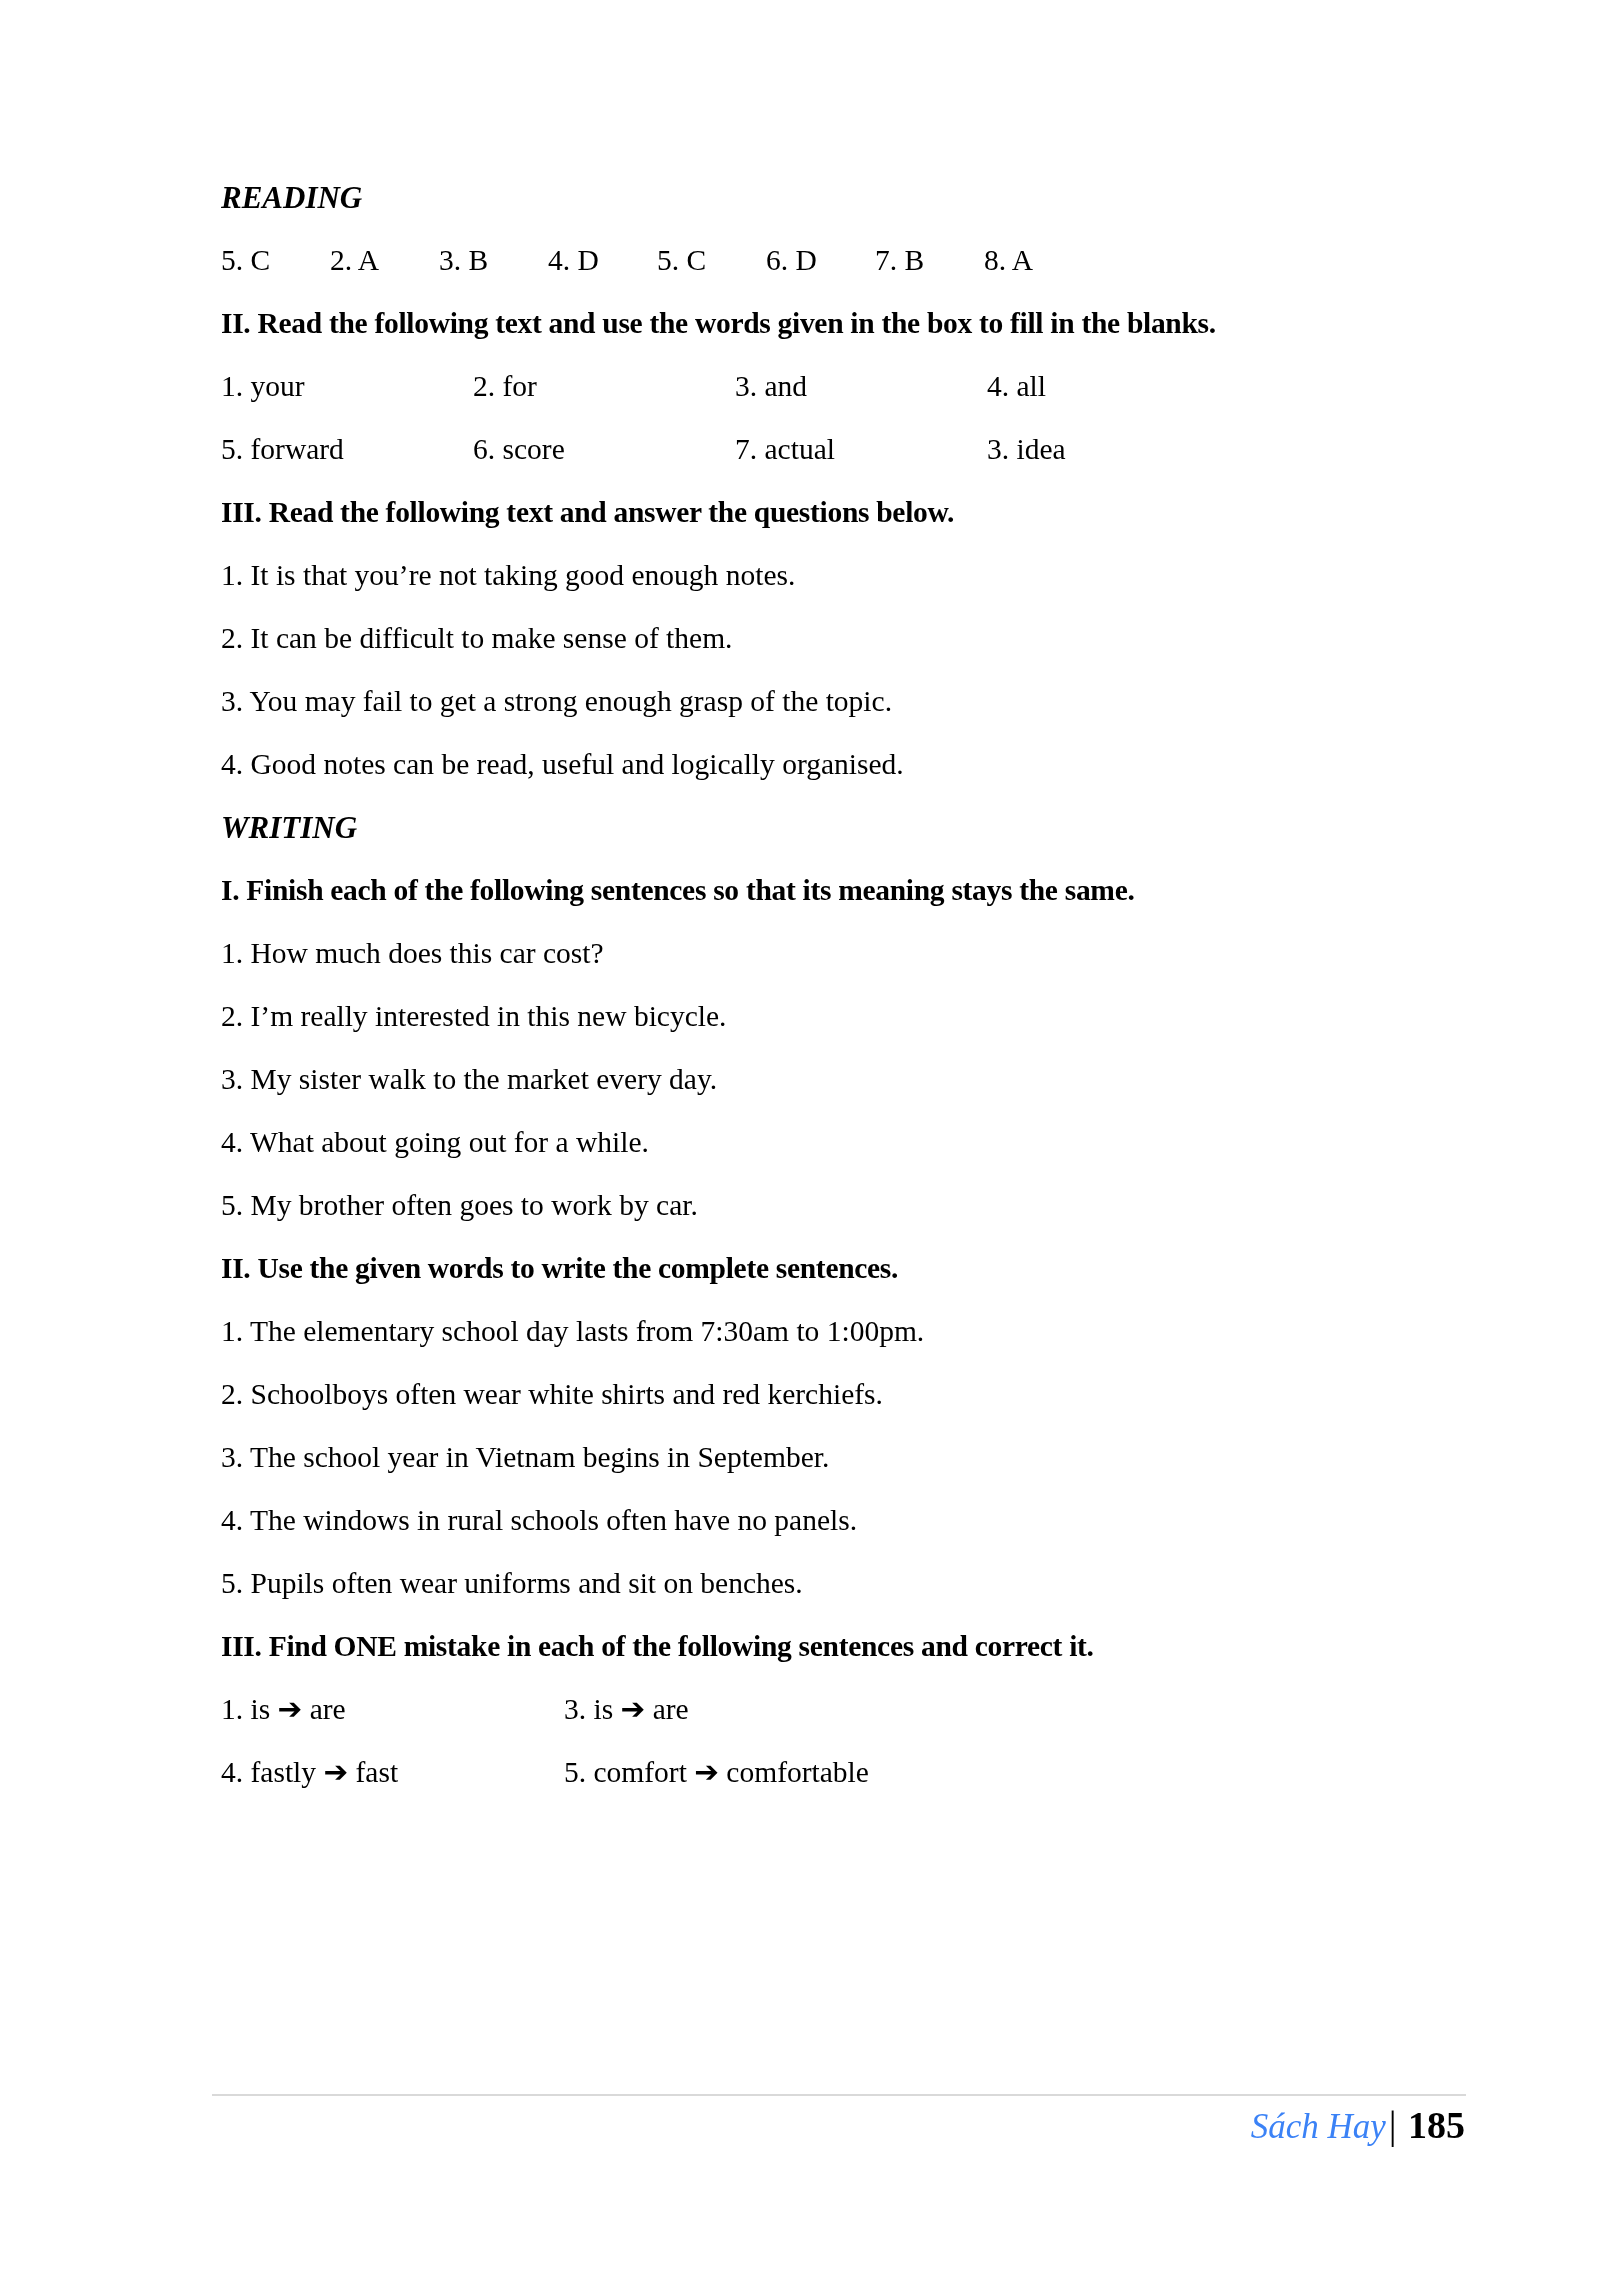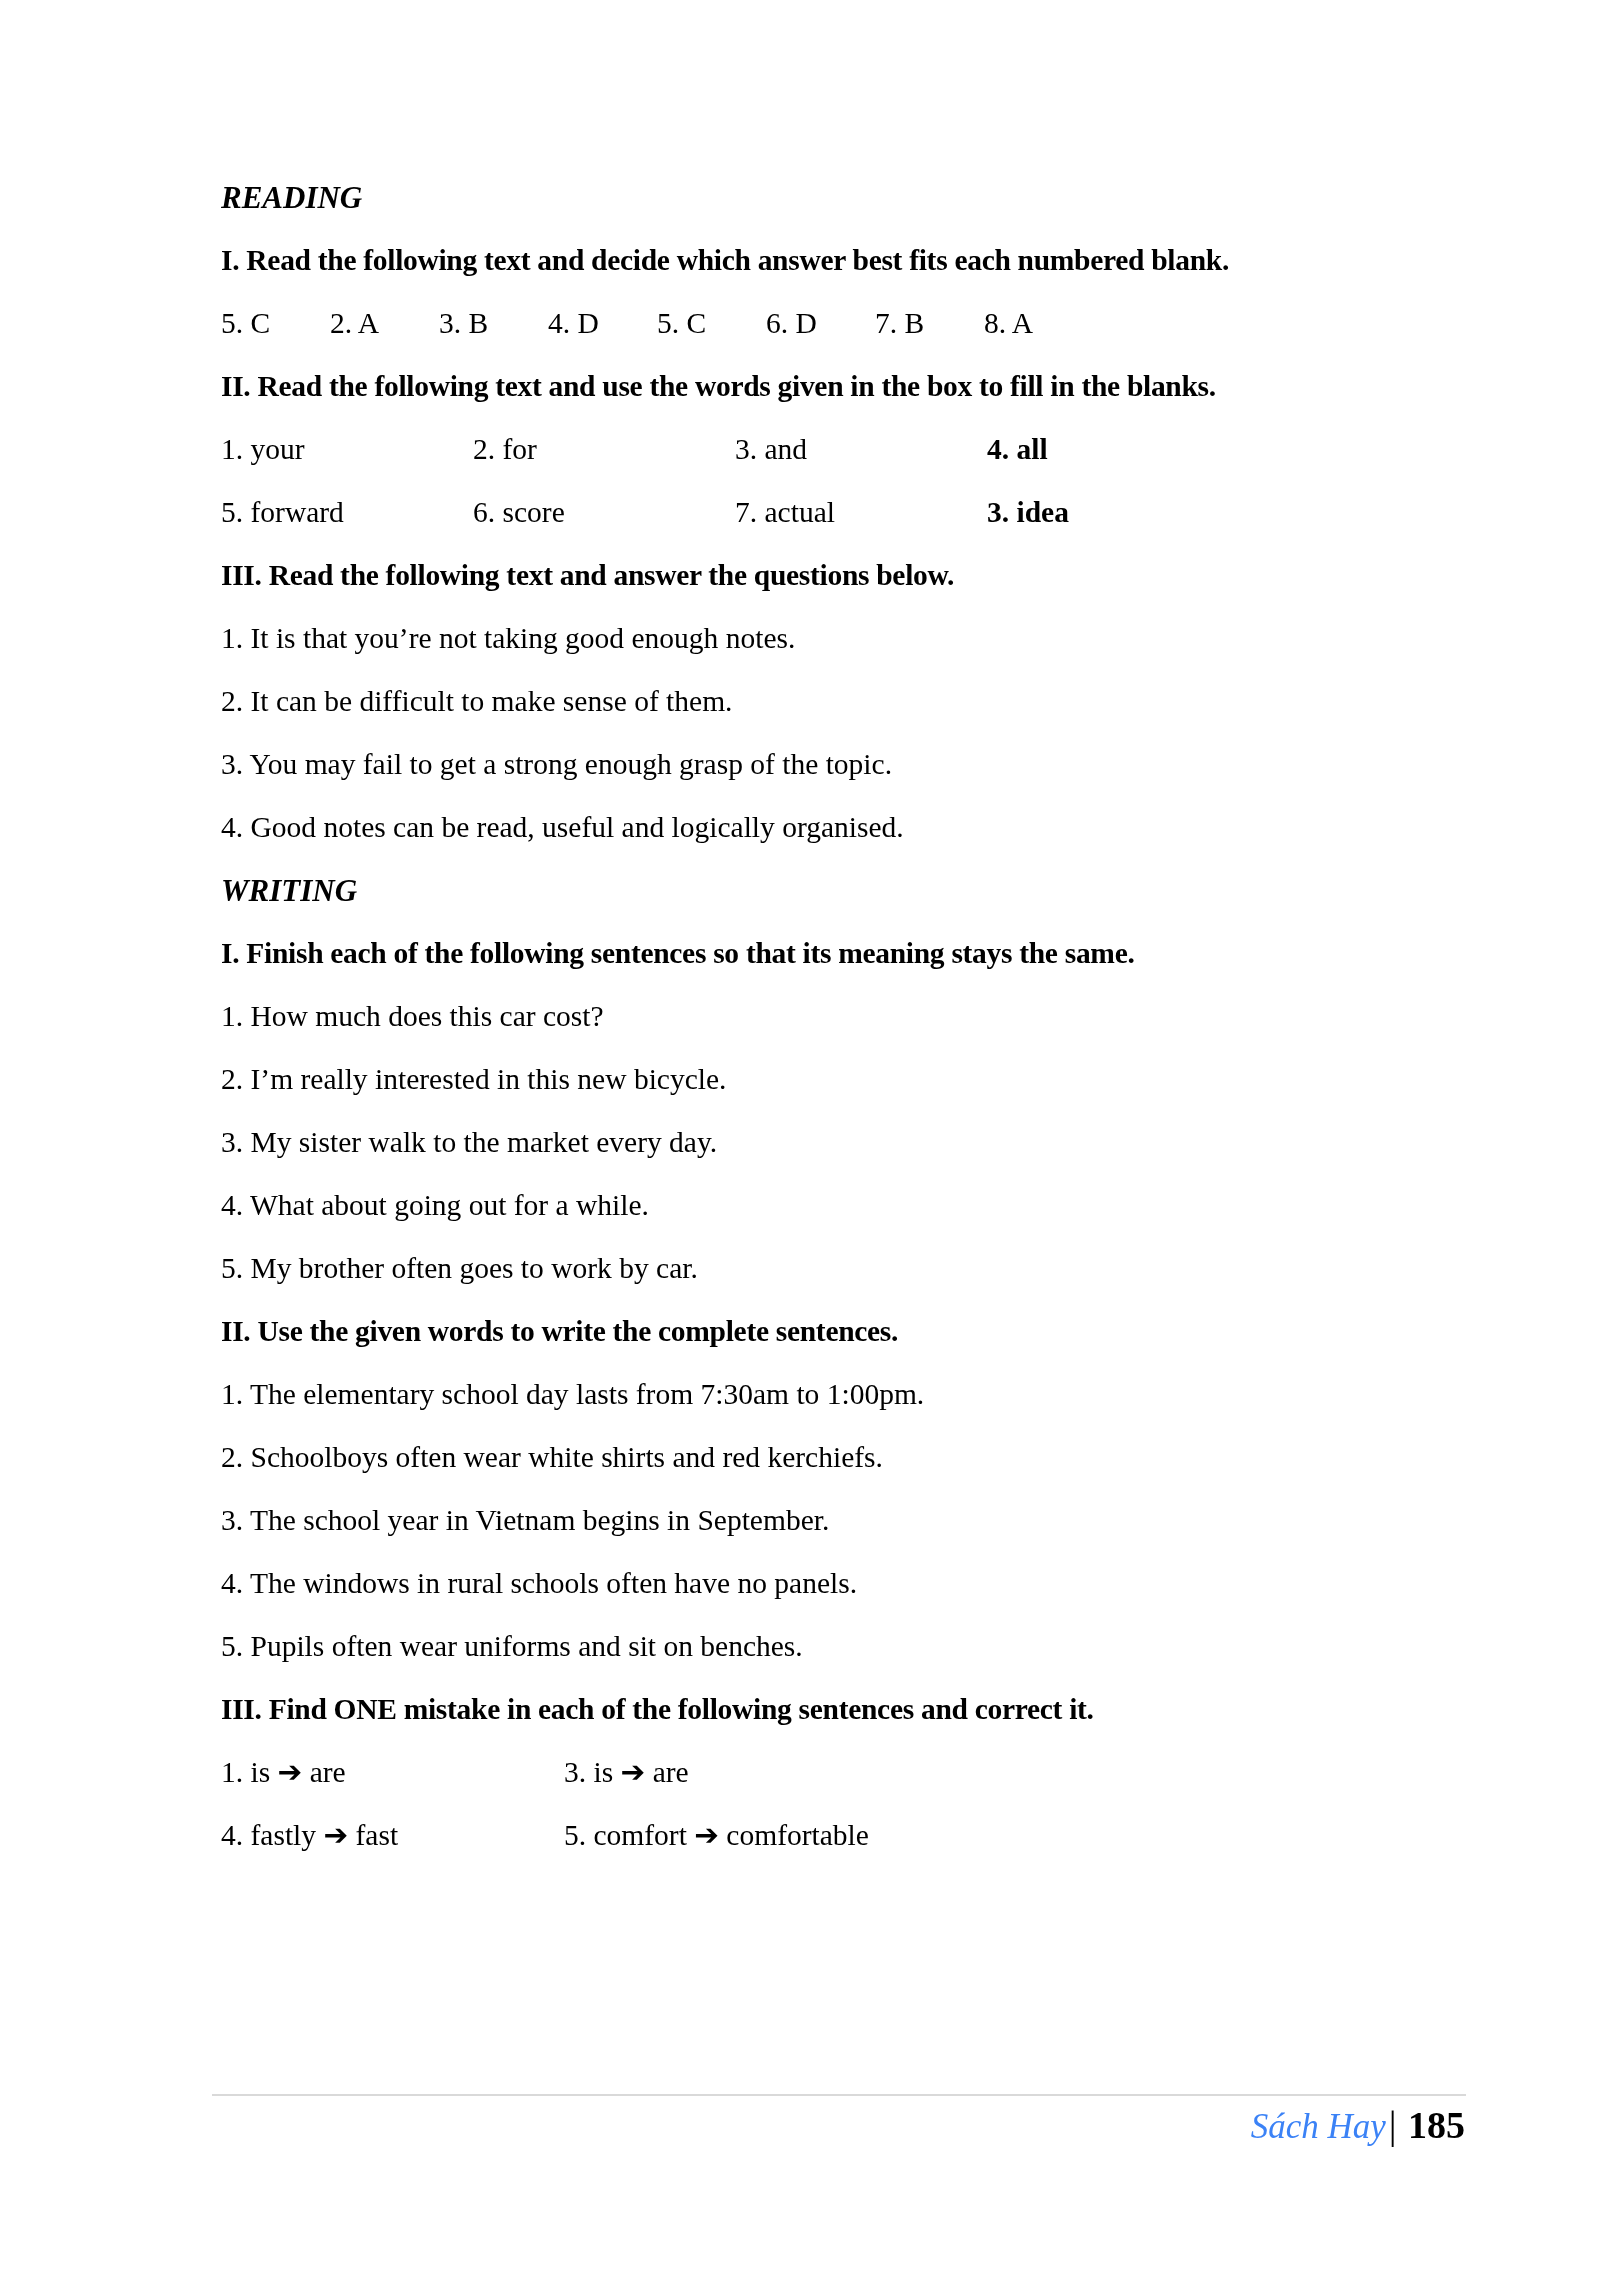--- a/index.html
+++ b/index.html
@@ -38,21 +38,21 @@
     font-weight: bold;
     letter-spacing: -0.3px;
   }
   .row { display: flex; }
   .row span { display: inline-block; }
   .answers span { width: 109px; }
   .answers span:last-child { width: auto; }
   .words span:nth-child(1) { width: 252px; }
   .words span:nth-child(2) { width: 262px; }
   .words span:nth-child(3) { width: 252px; }
-  .words span:nth-child(4) { width: auto; font-weight: bold; }
+  .words span:nth-child(4) { width: auto; }
   .mistakes span { width: 343px; }
   .mistakes span:last-child { width: auto; }
   .footer-rule {
     position: absolute;
     left: 180px;
     top: 2094px;
     width: 1254px;
     height: 2.2px;
     background: #d9d9d9;
   }
@@ -83,21 +83,20 @@
   }
 </style>
 </head>
 <body>
 
 <div class="page">
   <main class="content">
 
     <div class="line title">READING</div>
 
-    <div class="line bold">I. Read the following text and decide which answer best fits each numbered blank.</div>
 
     <div class="line row answers">
       <span>5. C</span>
       <span>2. A</span>
       <span>3. B</span>
       <span>4. D</span>
       <span>5. C</span>
       <span>6. D</span>
       <span>7. B</span>
       <span>8. A</span>

